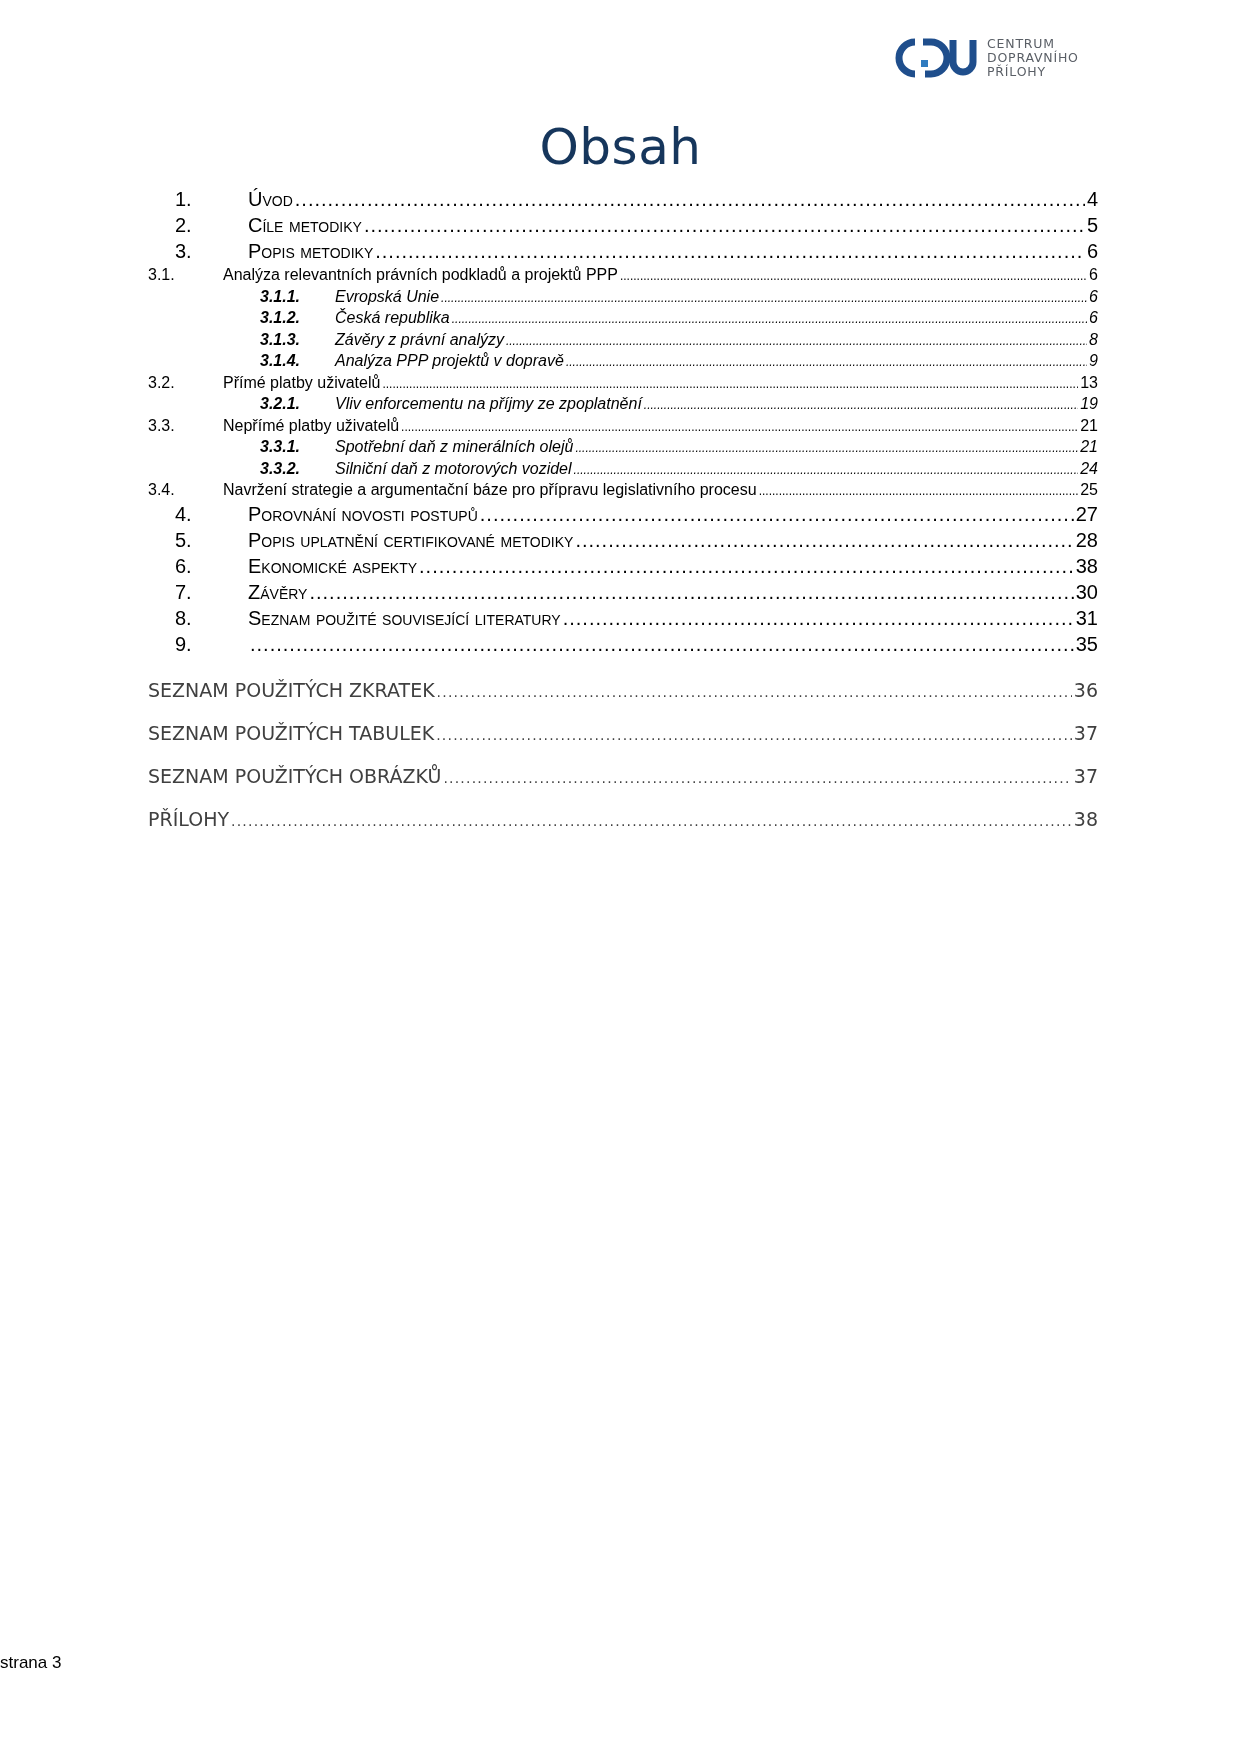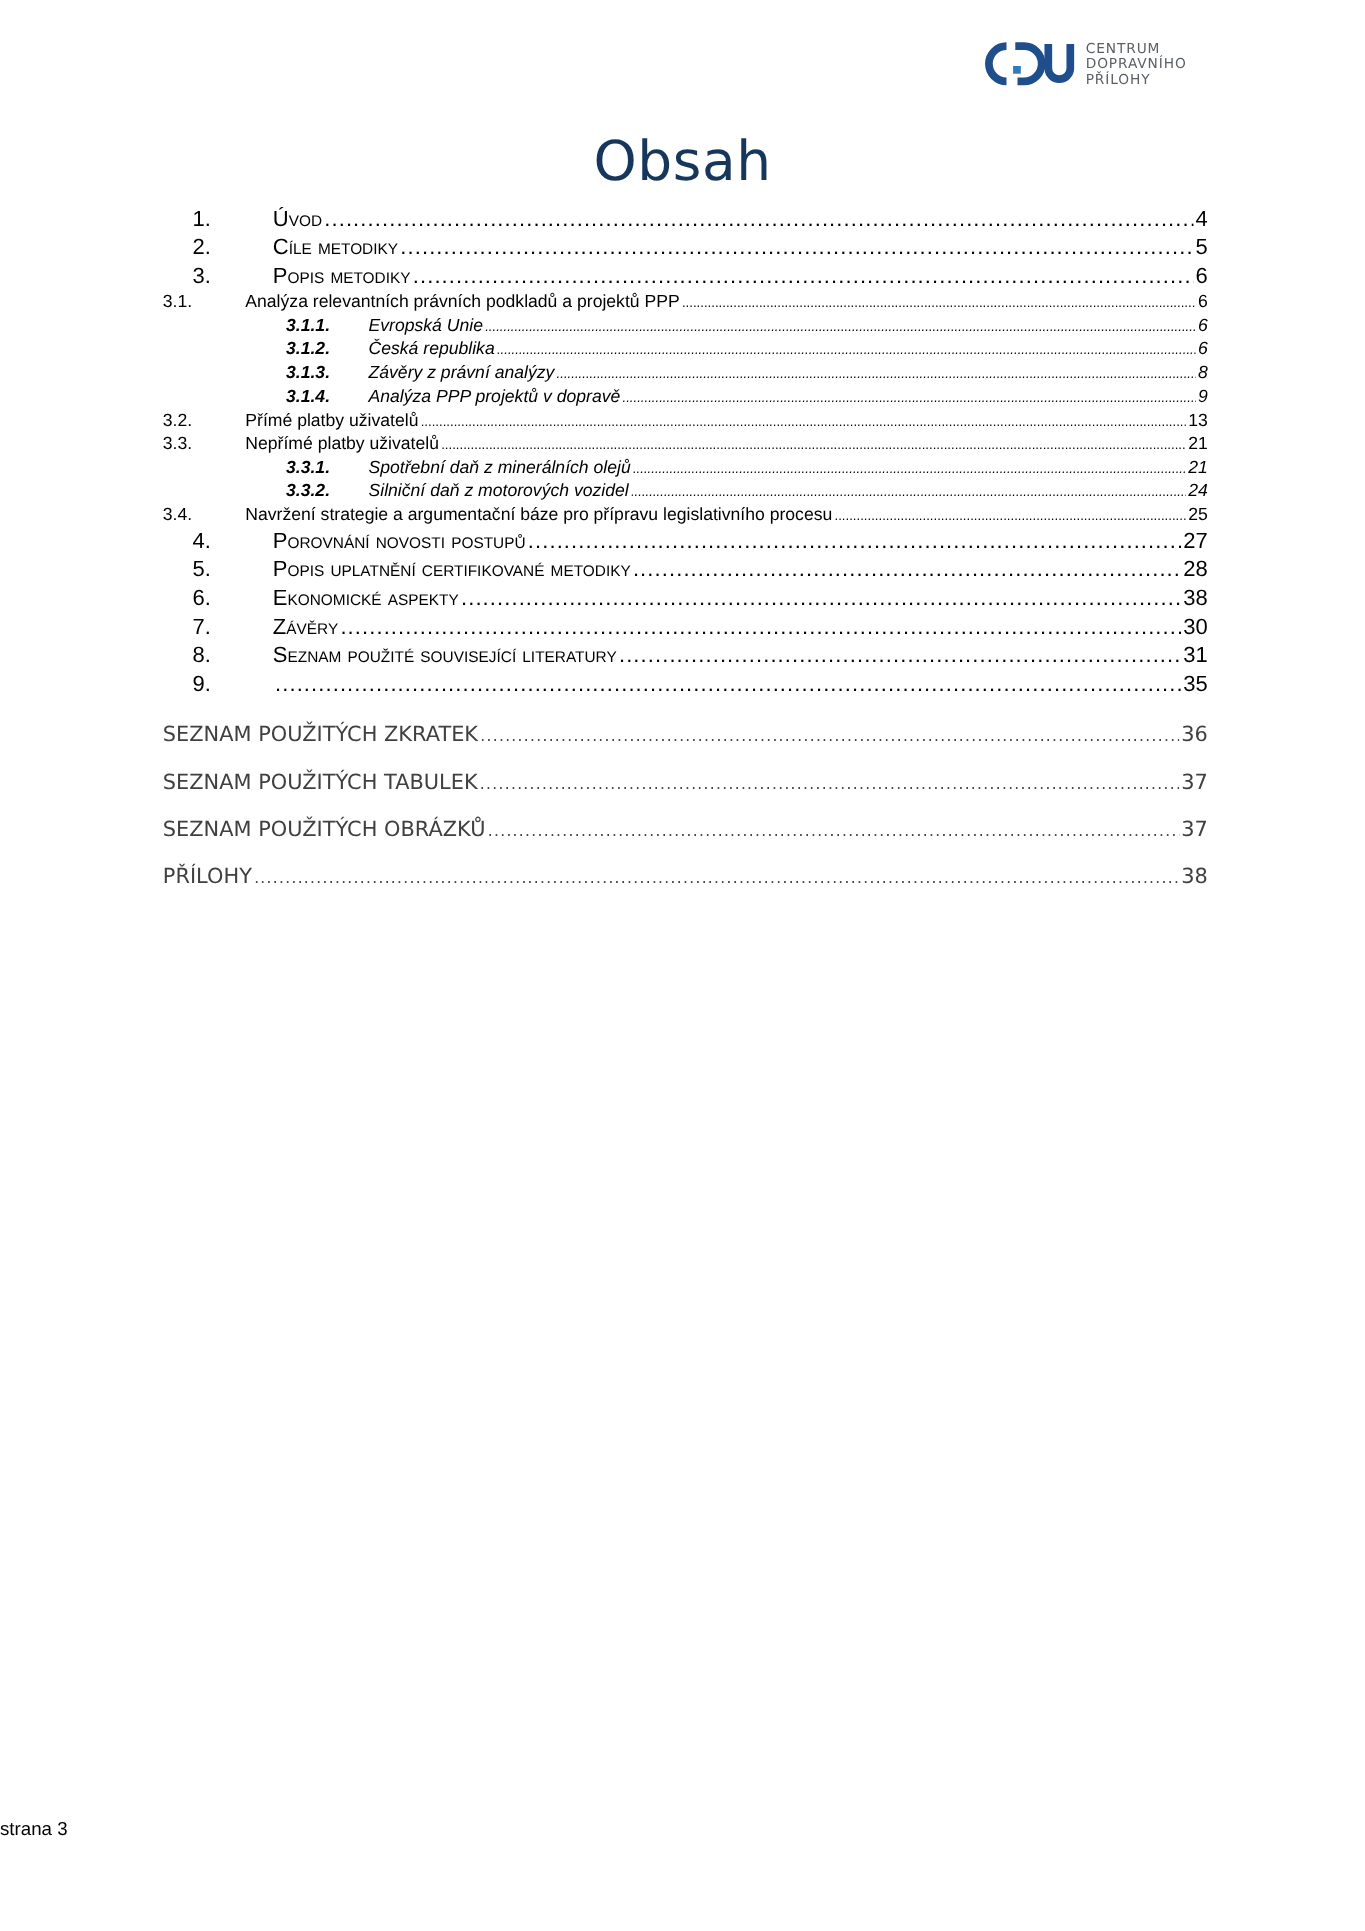--- a/index.html
+++ b/index.html
@@ -117,20 +117,26 @@
     <span class="dots"></span>
     <span class="pg">9</span>
   </div>
 
   <div class="row l2">
     <span class="num">3.2.</span>
     <span class="lbl">Přímé platby uživatelů</span>
     <span class="dots"></span>
     <span class="pg">13</span>
   </div>
+  <div class="row l3">
+    <span class="num">3.2.1.</span>
+    <span class="lbl">Vliv enforcementu na příjmy ze zpoplatnění</span>
+    <span class="dots"></span>
+    <span class="pg">19</span>
+  </div>
 
   <div class="row l2">
     <span class="num">3.3.</span>
     <span class="lbl">Nepřímé platby uživatelů</span>
     <span class="dots"></span>
     <span class="pg">21</span>
   </div>
   <div class="row l3">
     <span class="num">3.3.1.</span>
     <span class="lbl">Spotřební daň z minerálních olejů</span>

